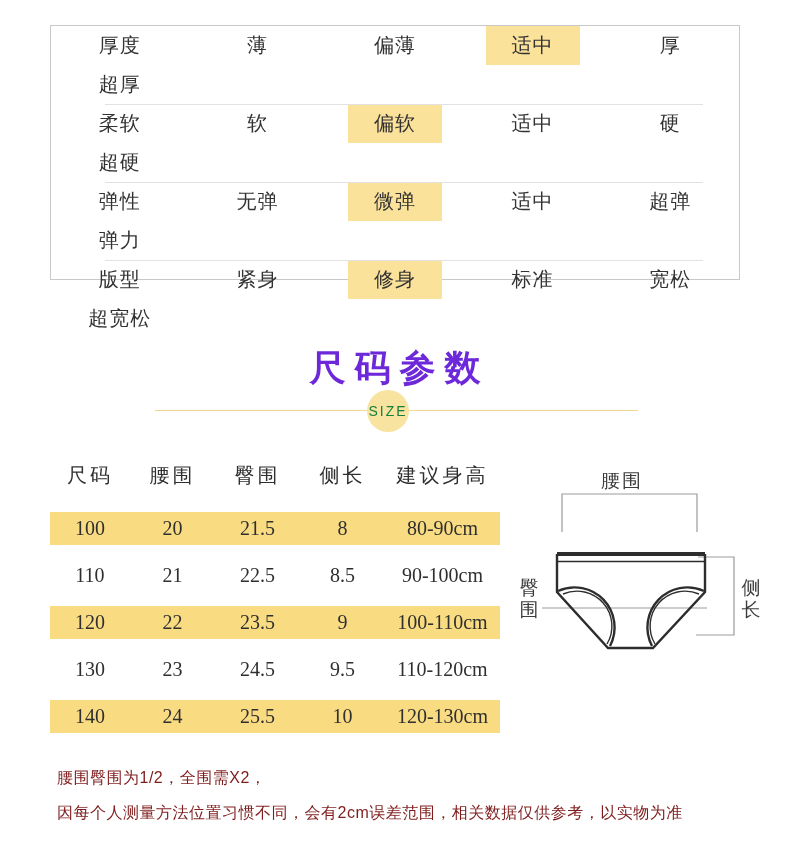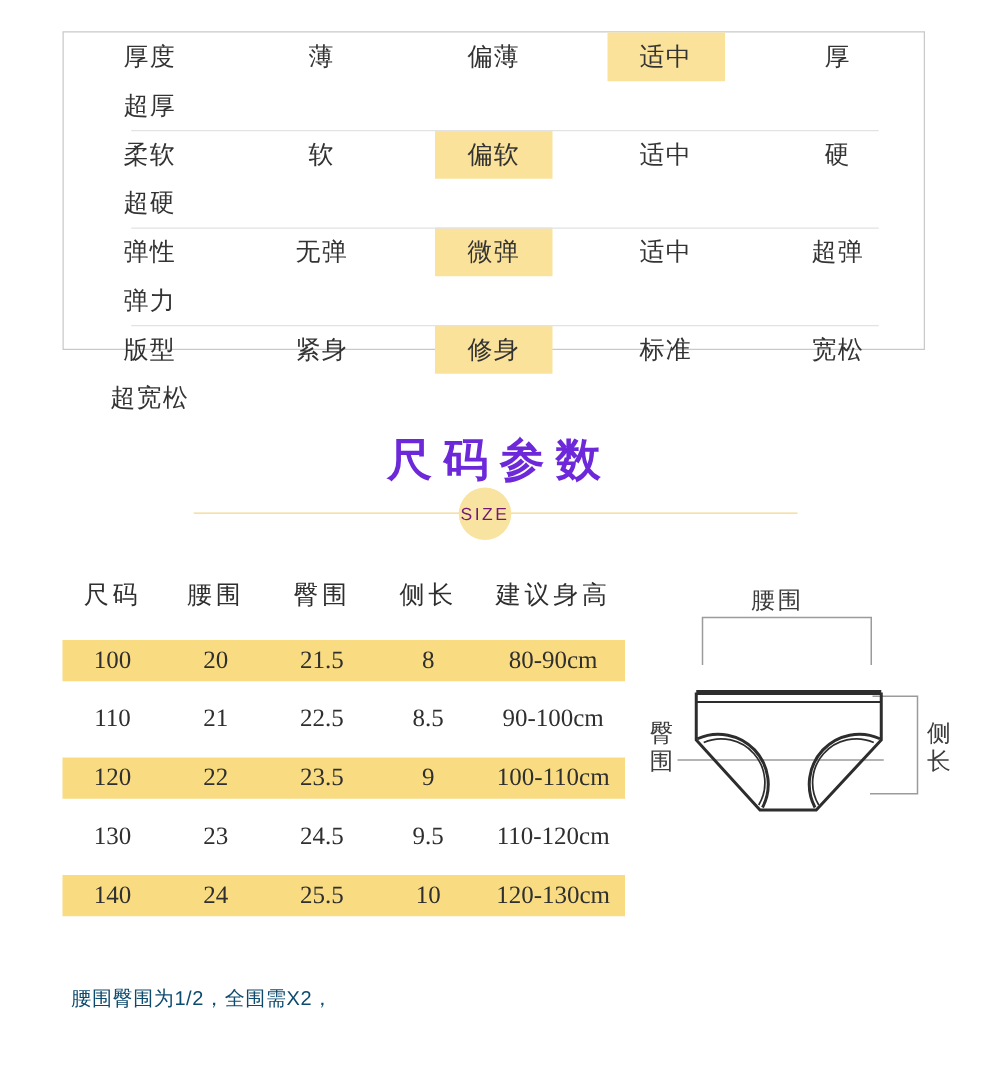--- a/index.html
+++ b/index.html
@@ -37,21 +37,21 @@
     letter-spacing: 9px; padding-left: 9px;
   }
   .divider-line {
     position: absolute; left: 155px; top: 410px; width: 483px; height: 1px;
     background: var(--accent-line, #F2D88C);
   }
   .size-badge {
     position: absolute; left: 367px; top: 390px; width: 42px; height: 42px;
     border-radius: 50%; background: var(--badge-bg, #F9E3A0);
     display: flex; align-items: center; justify-content: center;
-    color: #701a75; font-size: 14px; letter-spacing: 2px; font-weight: 400;
+    color: #15803d; font-size: 14px; letter-spacing: 2px; font-weight: 400;
   }
 
   
   .size-table {
     position: absolute; left: 50px; top: 462px; width: 450px;
     font-family: "Liberation Serif", "DejaVu Serif", serif;
   }
   .size-grid { display: grid; grid-template-columns: 80px 85px 85px 85px 115px; }
   .size-header { height: 28px; margin-bottom: 22px; }
   .size-header .hcell {
@@ -69,22 +69,22 @@
     position: absolute; color: #3c3c3c; font-size: 19px; line-height: 22px;
     font-family: "Liberation Sans", "DejaVu Sans", sans-serif;
   }
   .label-waist { left: 596px; top: 470px; width: 52px; text-align: center; letter-spacing: 2px; }
   .label-vert { width: 20px; word-break: break-all; text-align: center; }
   .label-hip  { left: 519px; top: 577px; }
   .label-side { left: 741px; top: 577px; }
 
   
   .notes {
-    position: absolute; left: 57px; top: 782px; width: 700px;
-    color: #0c4a6e; font-size: 16px; line-height: 35px; letter-spacing: 0.5px;
+    position: absolute; left: 57px; top: 760px; width: 700px;
+    color: #7f1d1d; font-size: 16px; line-height: 35px; letter-spacing: 0.5px;
   }
 </style>
 </head>
 <body>
 
 <div class="attr-table">
     <div class="attr-row">
       <div class="attr-cell">厚度</div>
       <div class="attr-cell"><span class="opt">薄</span></div>
       <div class="attr-cell"><span class="opt">偏薄</span></div>
@@ -194,13 +194,14 @@
     <path d="M189,139 A35,35 0 0 0 145,189" stroke-width="1.4"></path>
   </g>
 </svg>
 
 <div class="diagram-label label-waist">腰围</div>
 <div class="diagram-label label-vert label-hip">臀围</div>
 <div class="diagram-label label-vert label-side">侧长</div>
 
 <div class="notes">
   <p>腰围臀围为1/2，全围需X2，</p>
+  <p>因每个人测量方法位置习惯不同，会有2cm误差范围，相关数据仅供参考，以实物为准</p>
 </div>
 
 </body></html>

